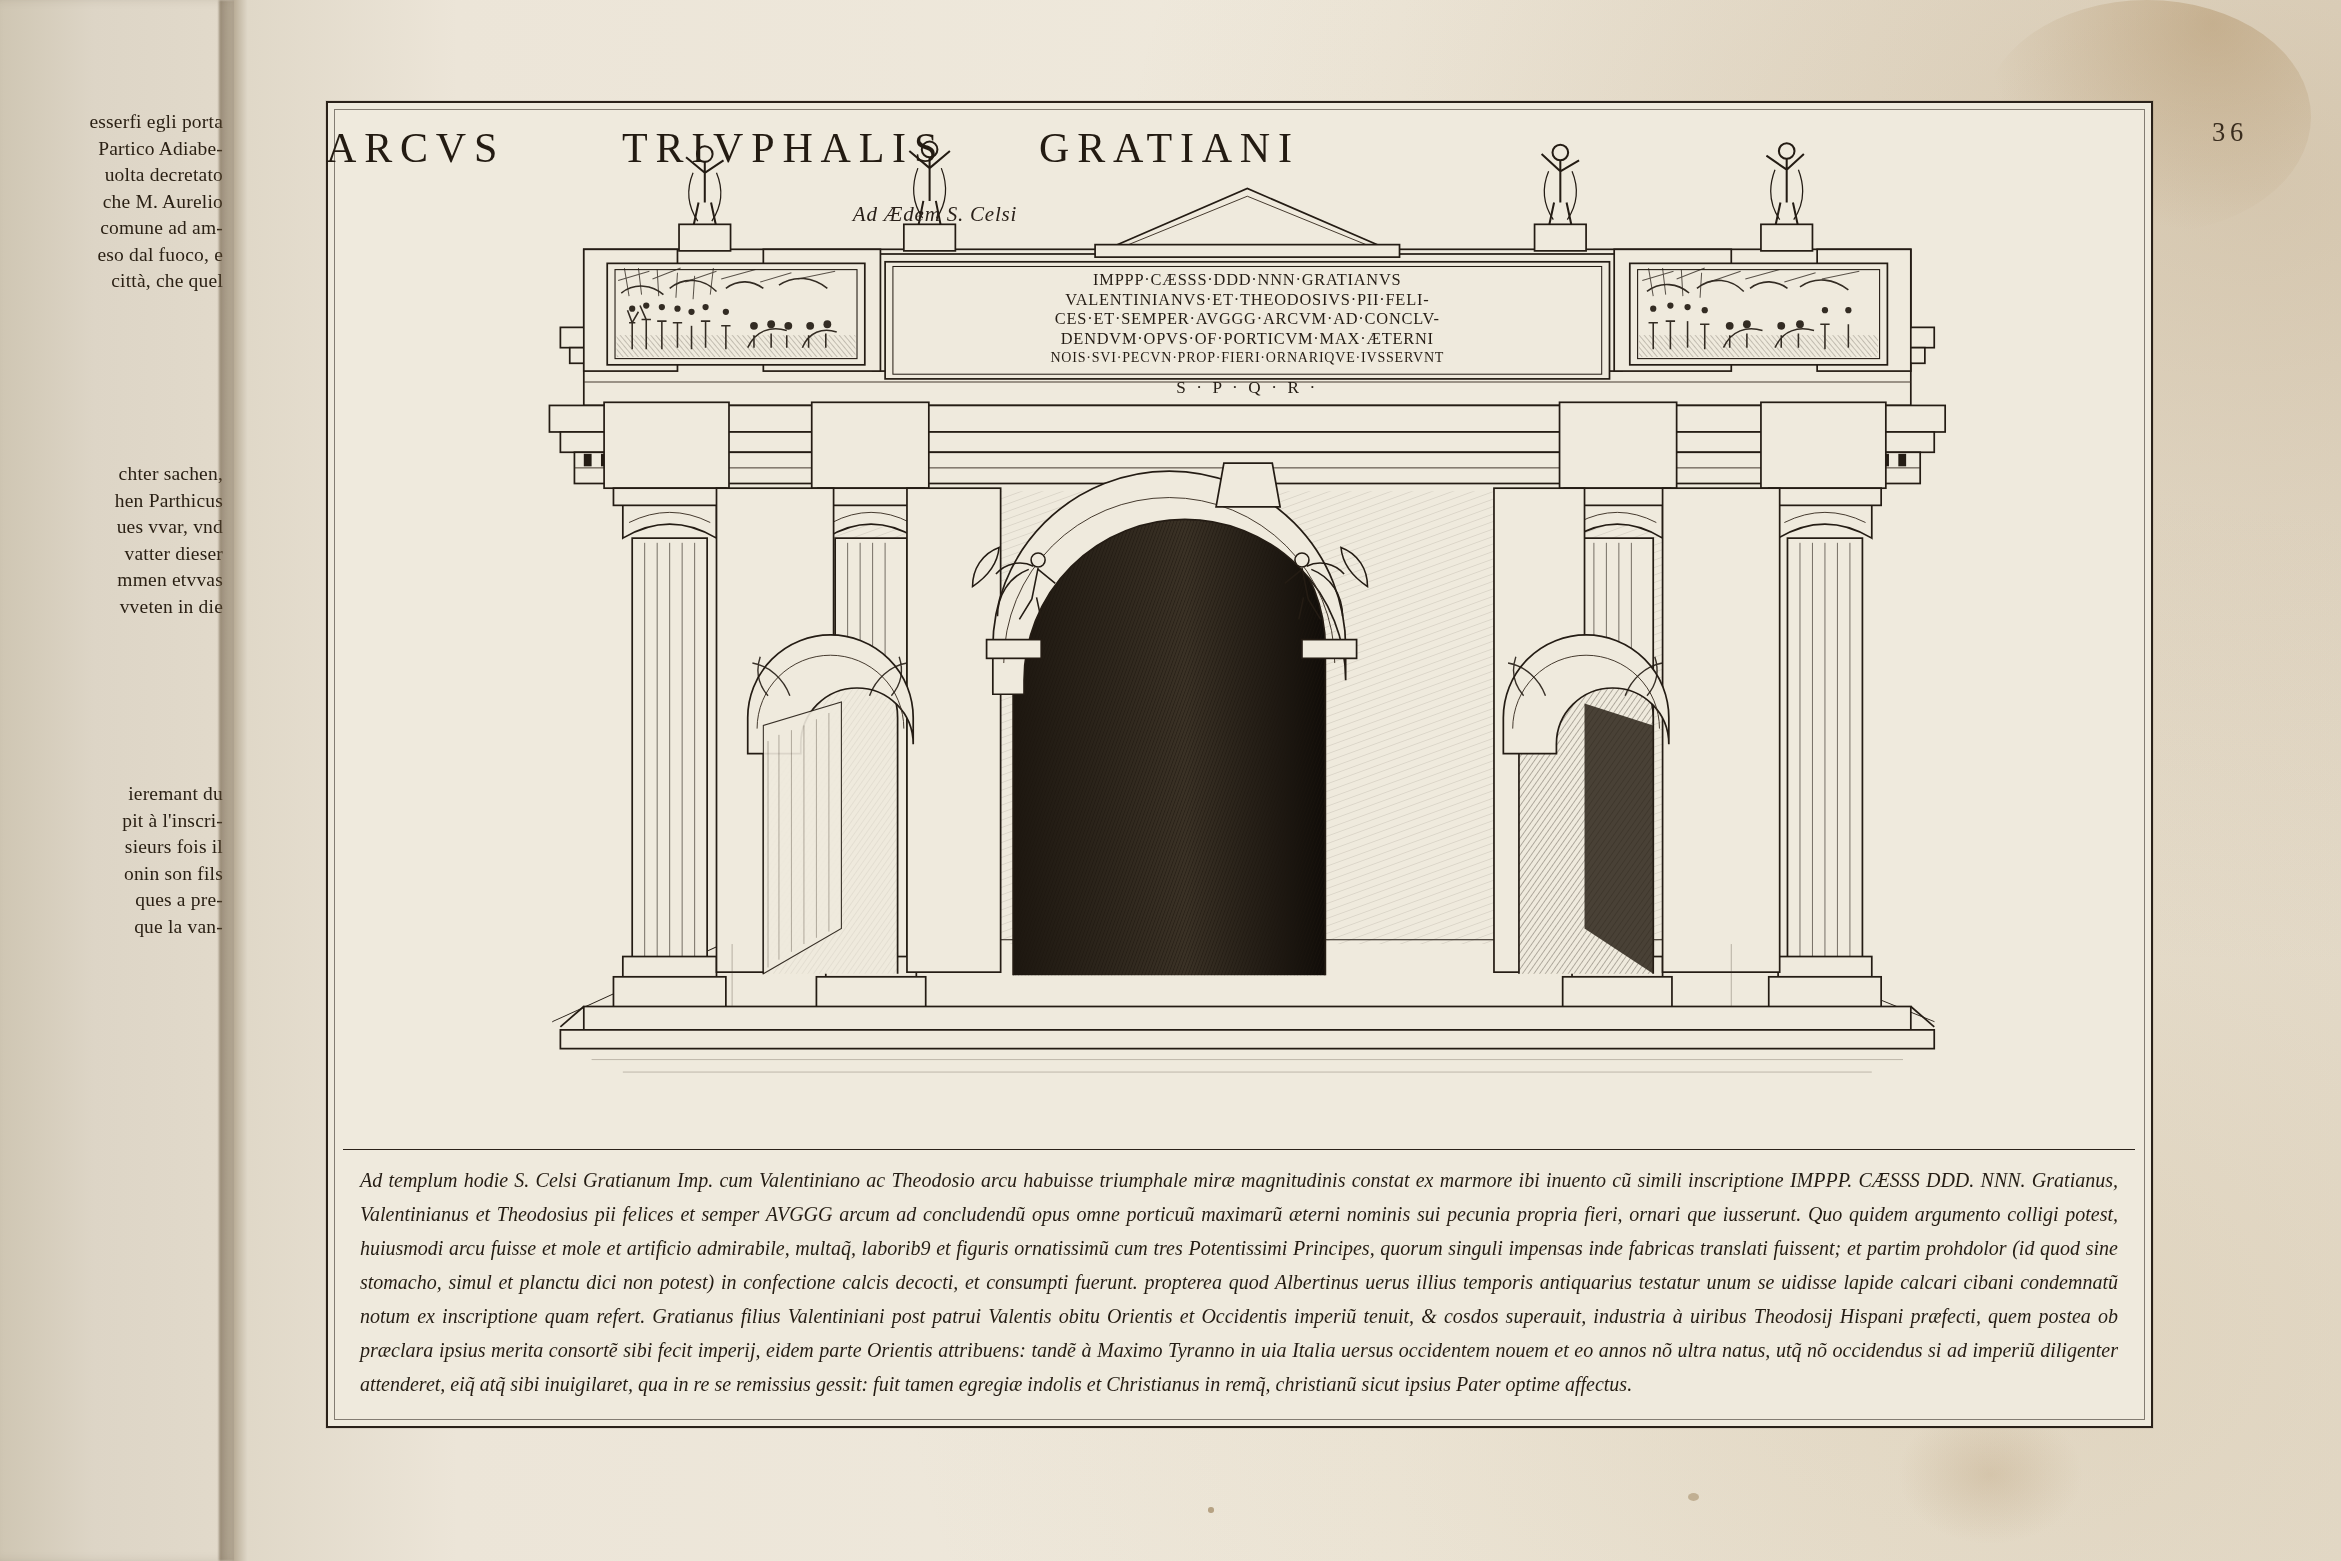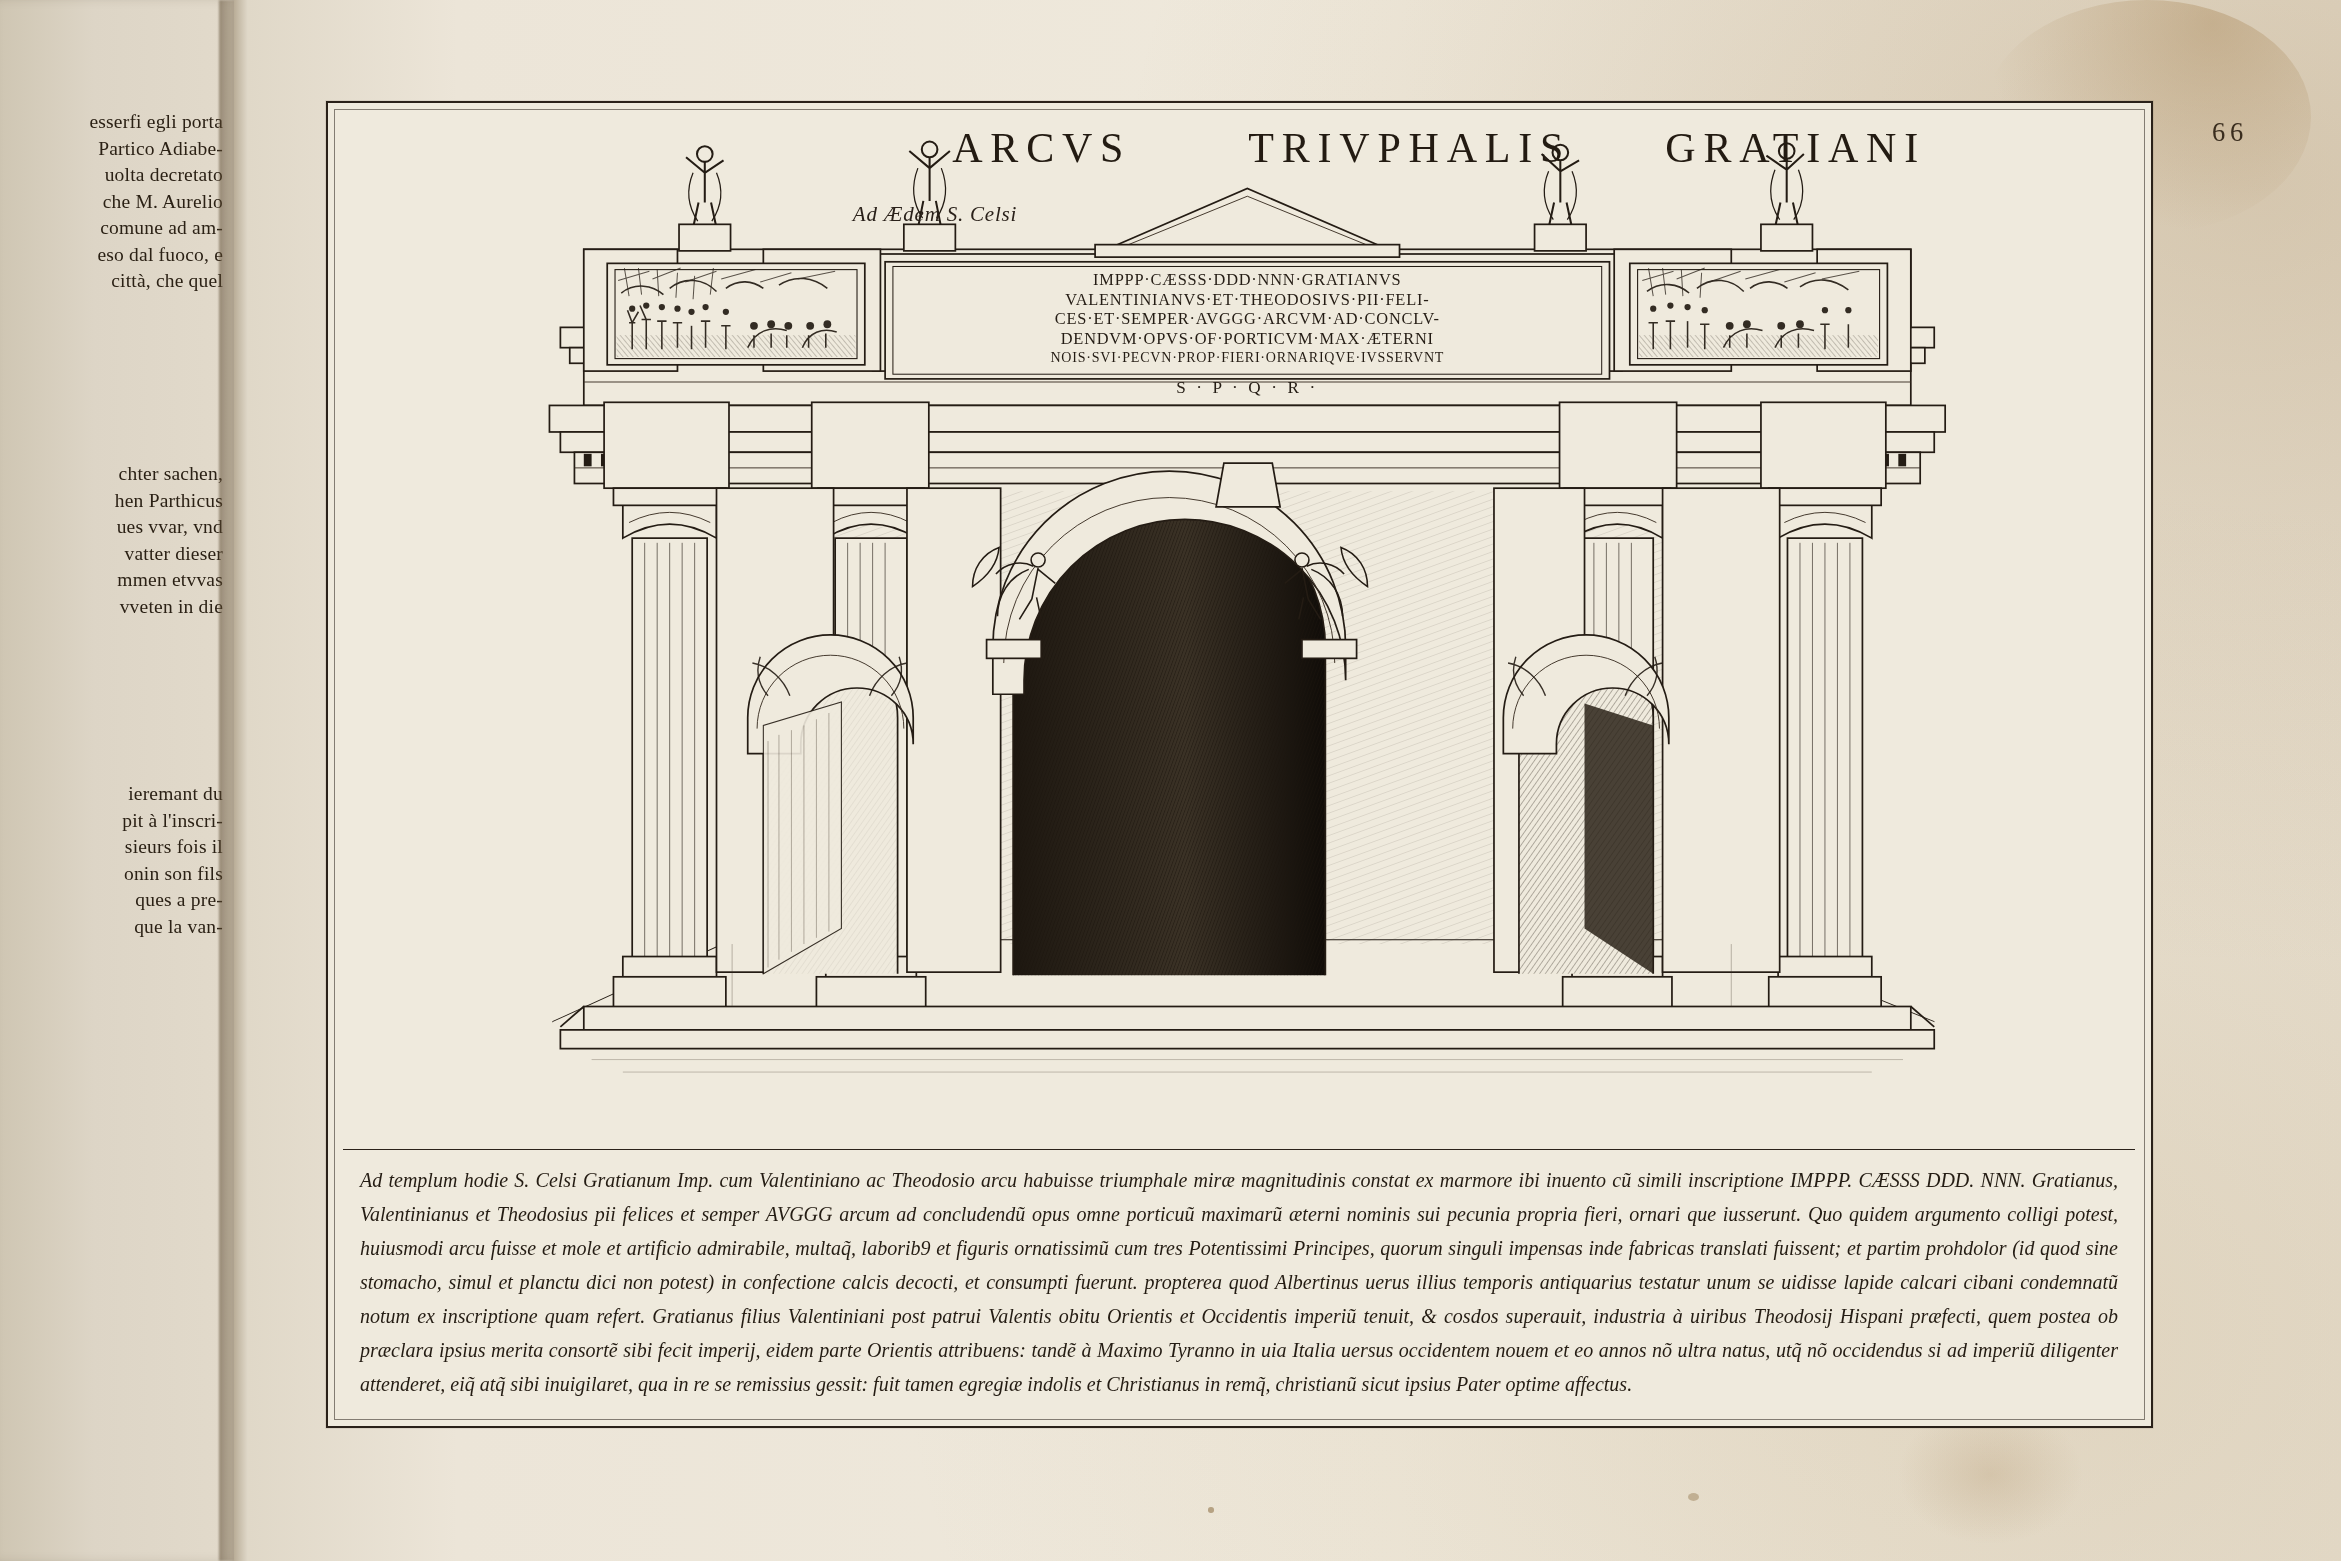--- a/index.html
+++ b/index.html
@@ -45,21 +45,21 @@
 
   
   .plate{position:absolute;left:78px;top:101px;width:1827px;height:1327px;
     background:#efeadd;
     box-shadow:0 0 0 0.8px rgba(40,30,15,.10);
   }
   .plate-frame{position:absolute;inset:0;border:2.3px solid #2a2119;}
   .plate-inner{position:absolute;inset:7.8px;border:0.8px solid rgba(42,33,25,.55);}
 
   .illus{position:absolute;left:0;top:0;width:1827px;height:1046px;overflow:hidden;}
-  .title{position:absolute;top:23.4px;left:0;width:1600px;text-align:right;
+  .title{position:absolute;top:23.4px;left:0;width:1600px;text-align:left;
     font-size:42px;letter-spacing:7.8px;color:#231b12;font-family:"Liberation Serif",serif;}
   .title .t1{margin-right:117px;}
   .title .t2{margin-right:94px;}
   .subtitle{position:absolute;top:70px;left:406px;width:406px;text-align:center;
     font-size:21px;font-style:italic;color:#2a211a;letter-spacing:0.8px;margin-top:31px;}
 
   
   .caption{position:absolute;left:17px;top:1054px;width:1792px;height:250px;
     padding:7.8px 17px 0 17px;box-sizing:border-box;
     font-size:20px;line-height:34px;color:#241c13;font-style:italic;
@@ -109,21 +109,21 @@
   <div class="gutter"></div>
   <div class="page-edge"></div>
 
   <div class="recto">
     <div class="stain s1"></div>
     <div class="stain s2"></div>
     <div class="speck" style="left:1756px;top:593px;width:7px;height:7px;"></div>
     <div class="speck" style="left:960px;top:1507px;width:5.5px;height:5.5px;"></div>
     <div class="speck" style="left:1440px;top:1493px;width:11px;height:7.8px;opacity:.4"></div>
 
-    <div class="folio">66</div>
+    <div class="folio">36</div>
 
     <div class="plate">
       <div class="plate-frame"></div>
       <div class="plate-inner"></div>
 
       <div class="illus">
 
         <div class="title">
           <span class="t1">ARCVS</span><span class="t2">TRIVPHALIS</span><span>GRATIANI</span>
         </div>

